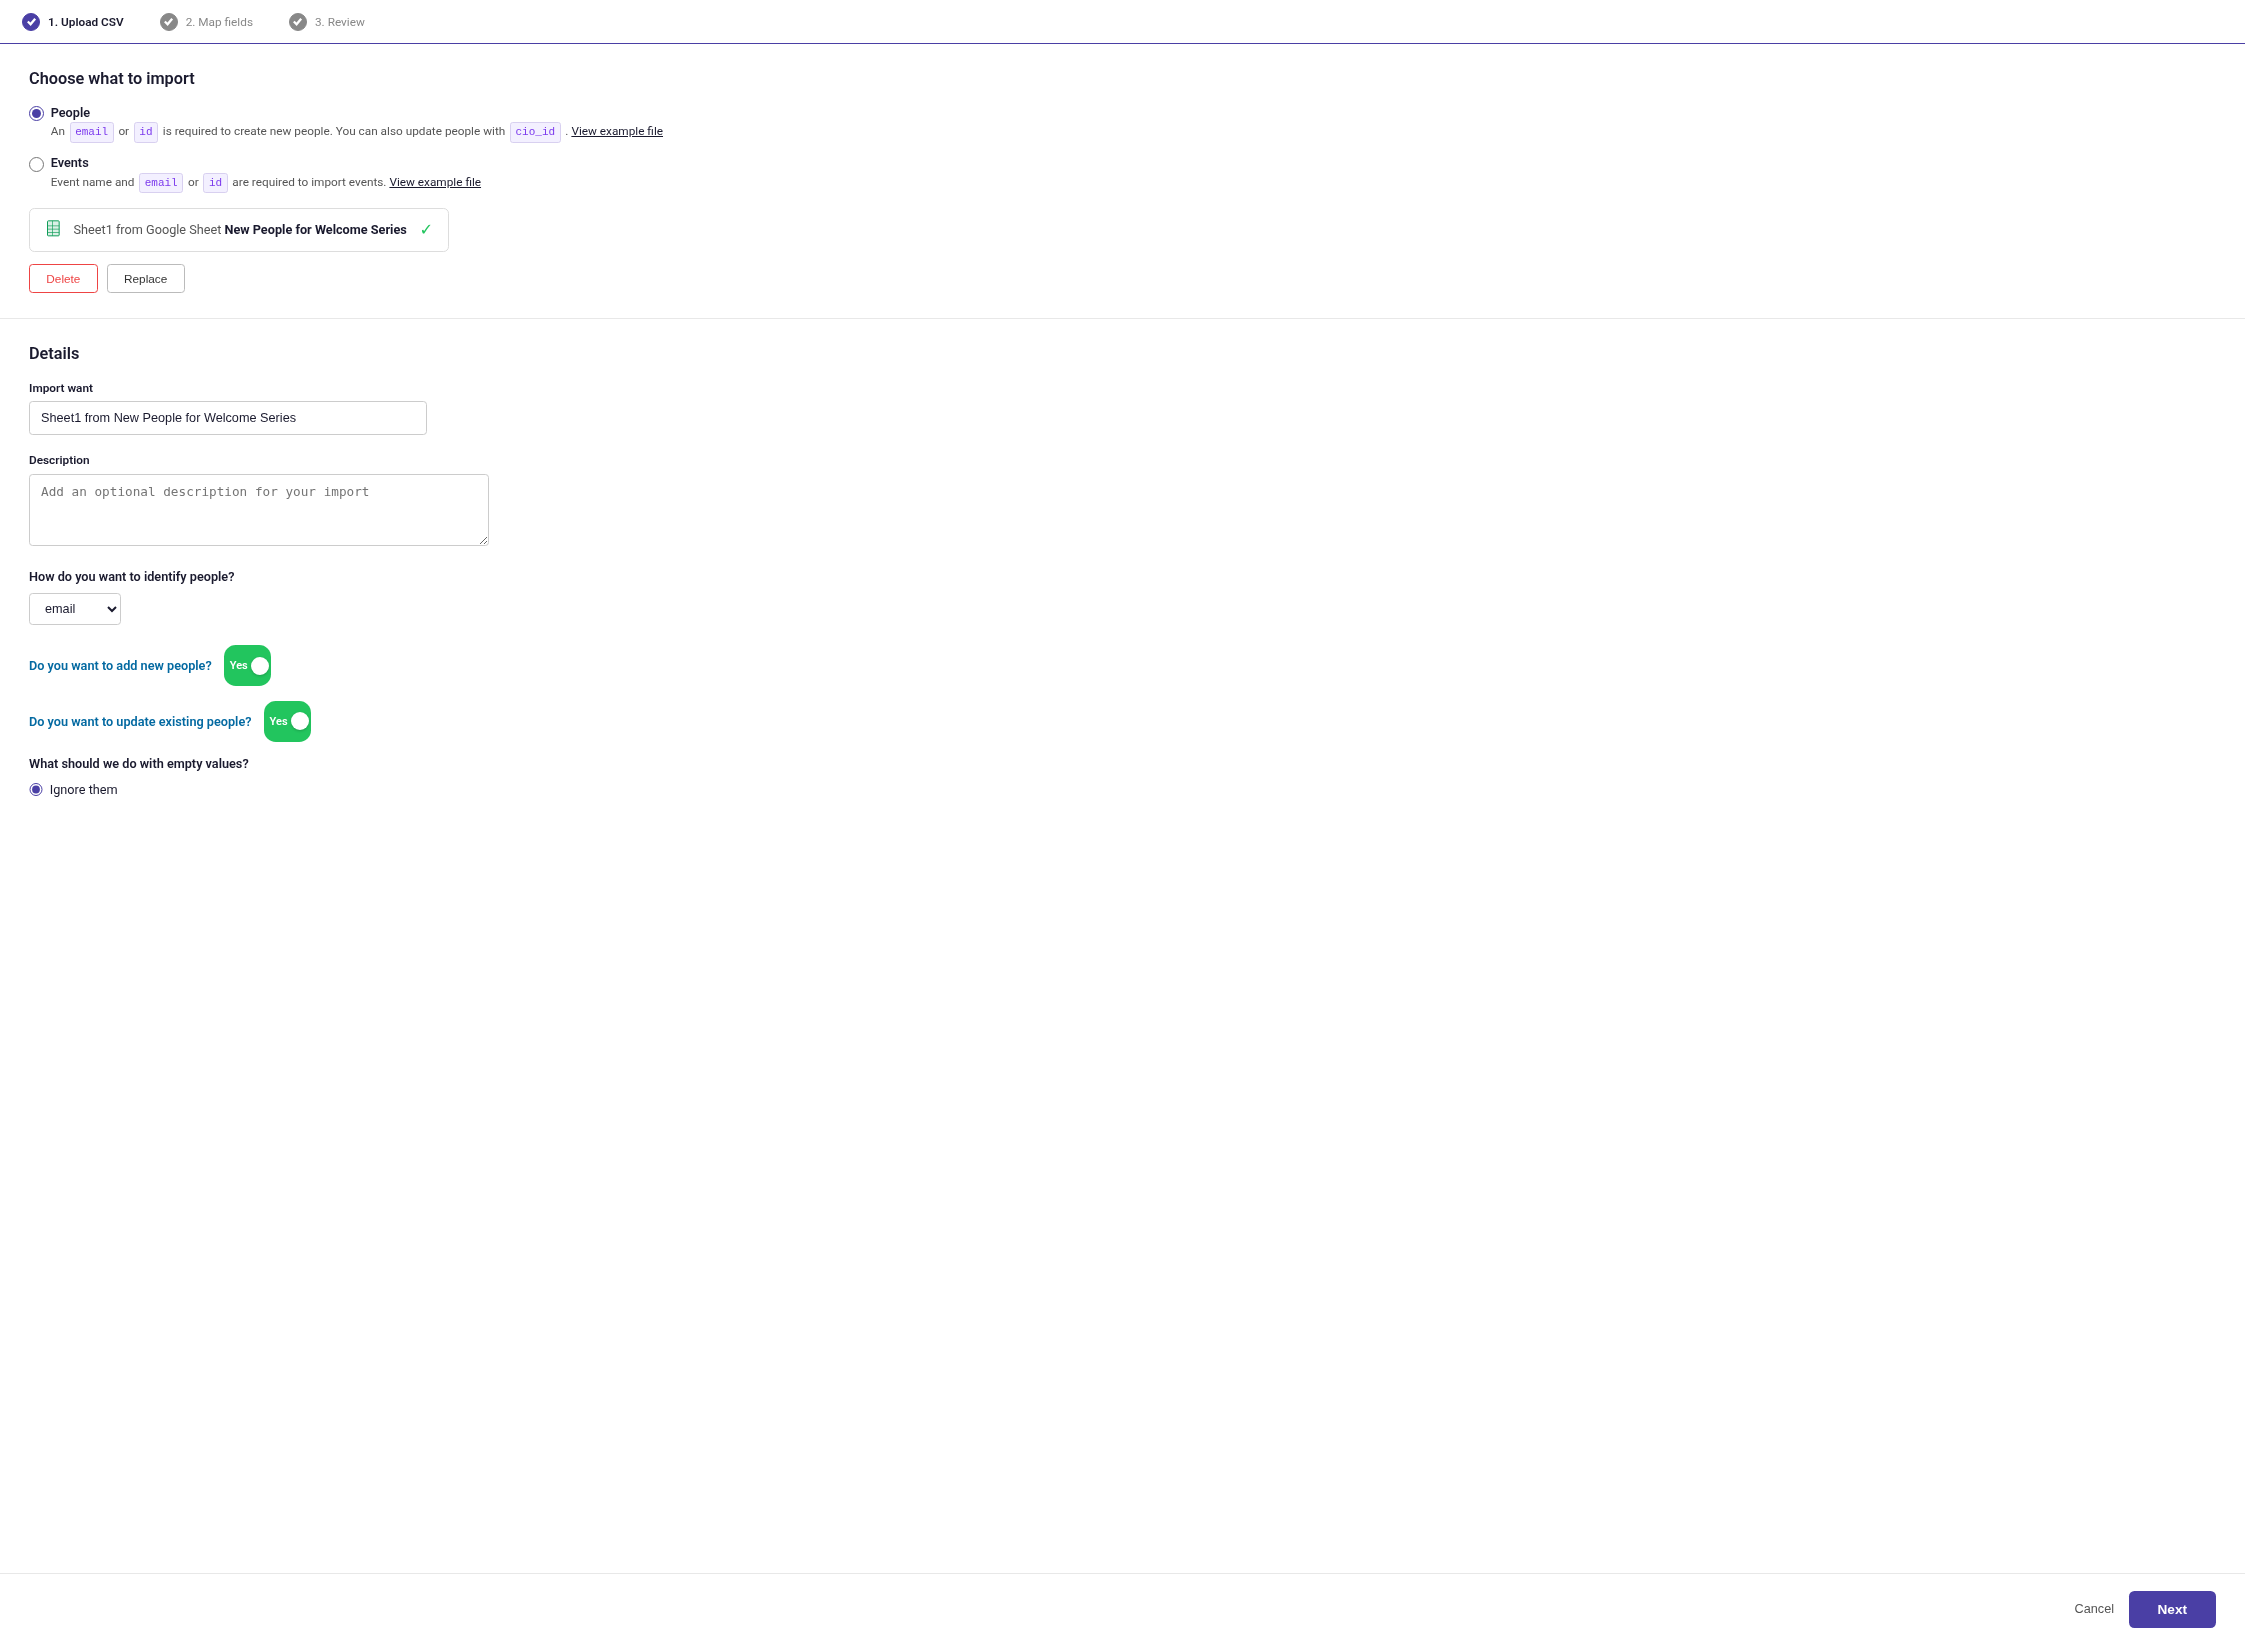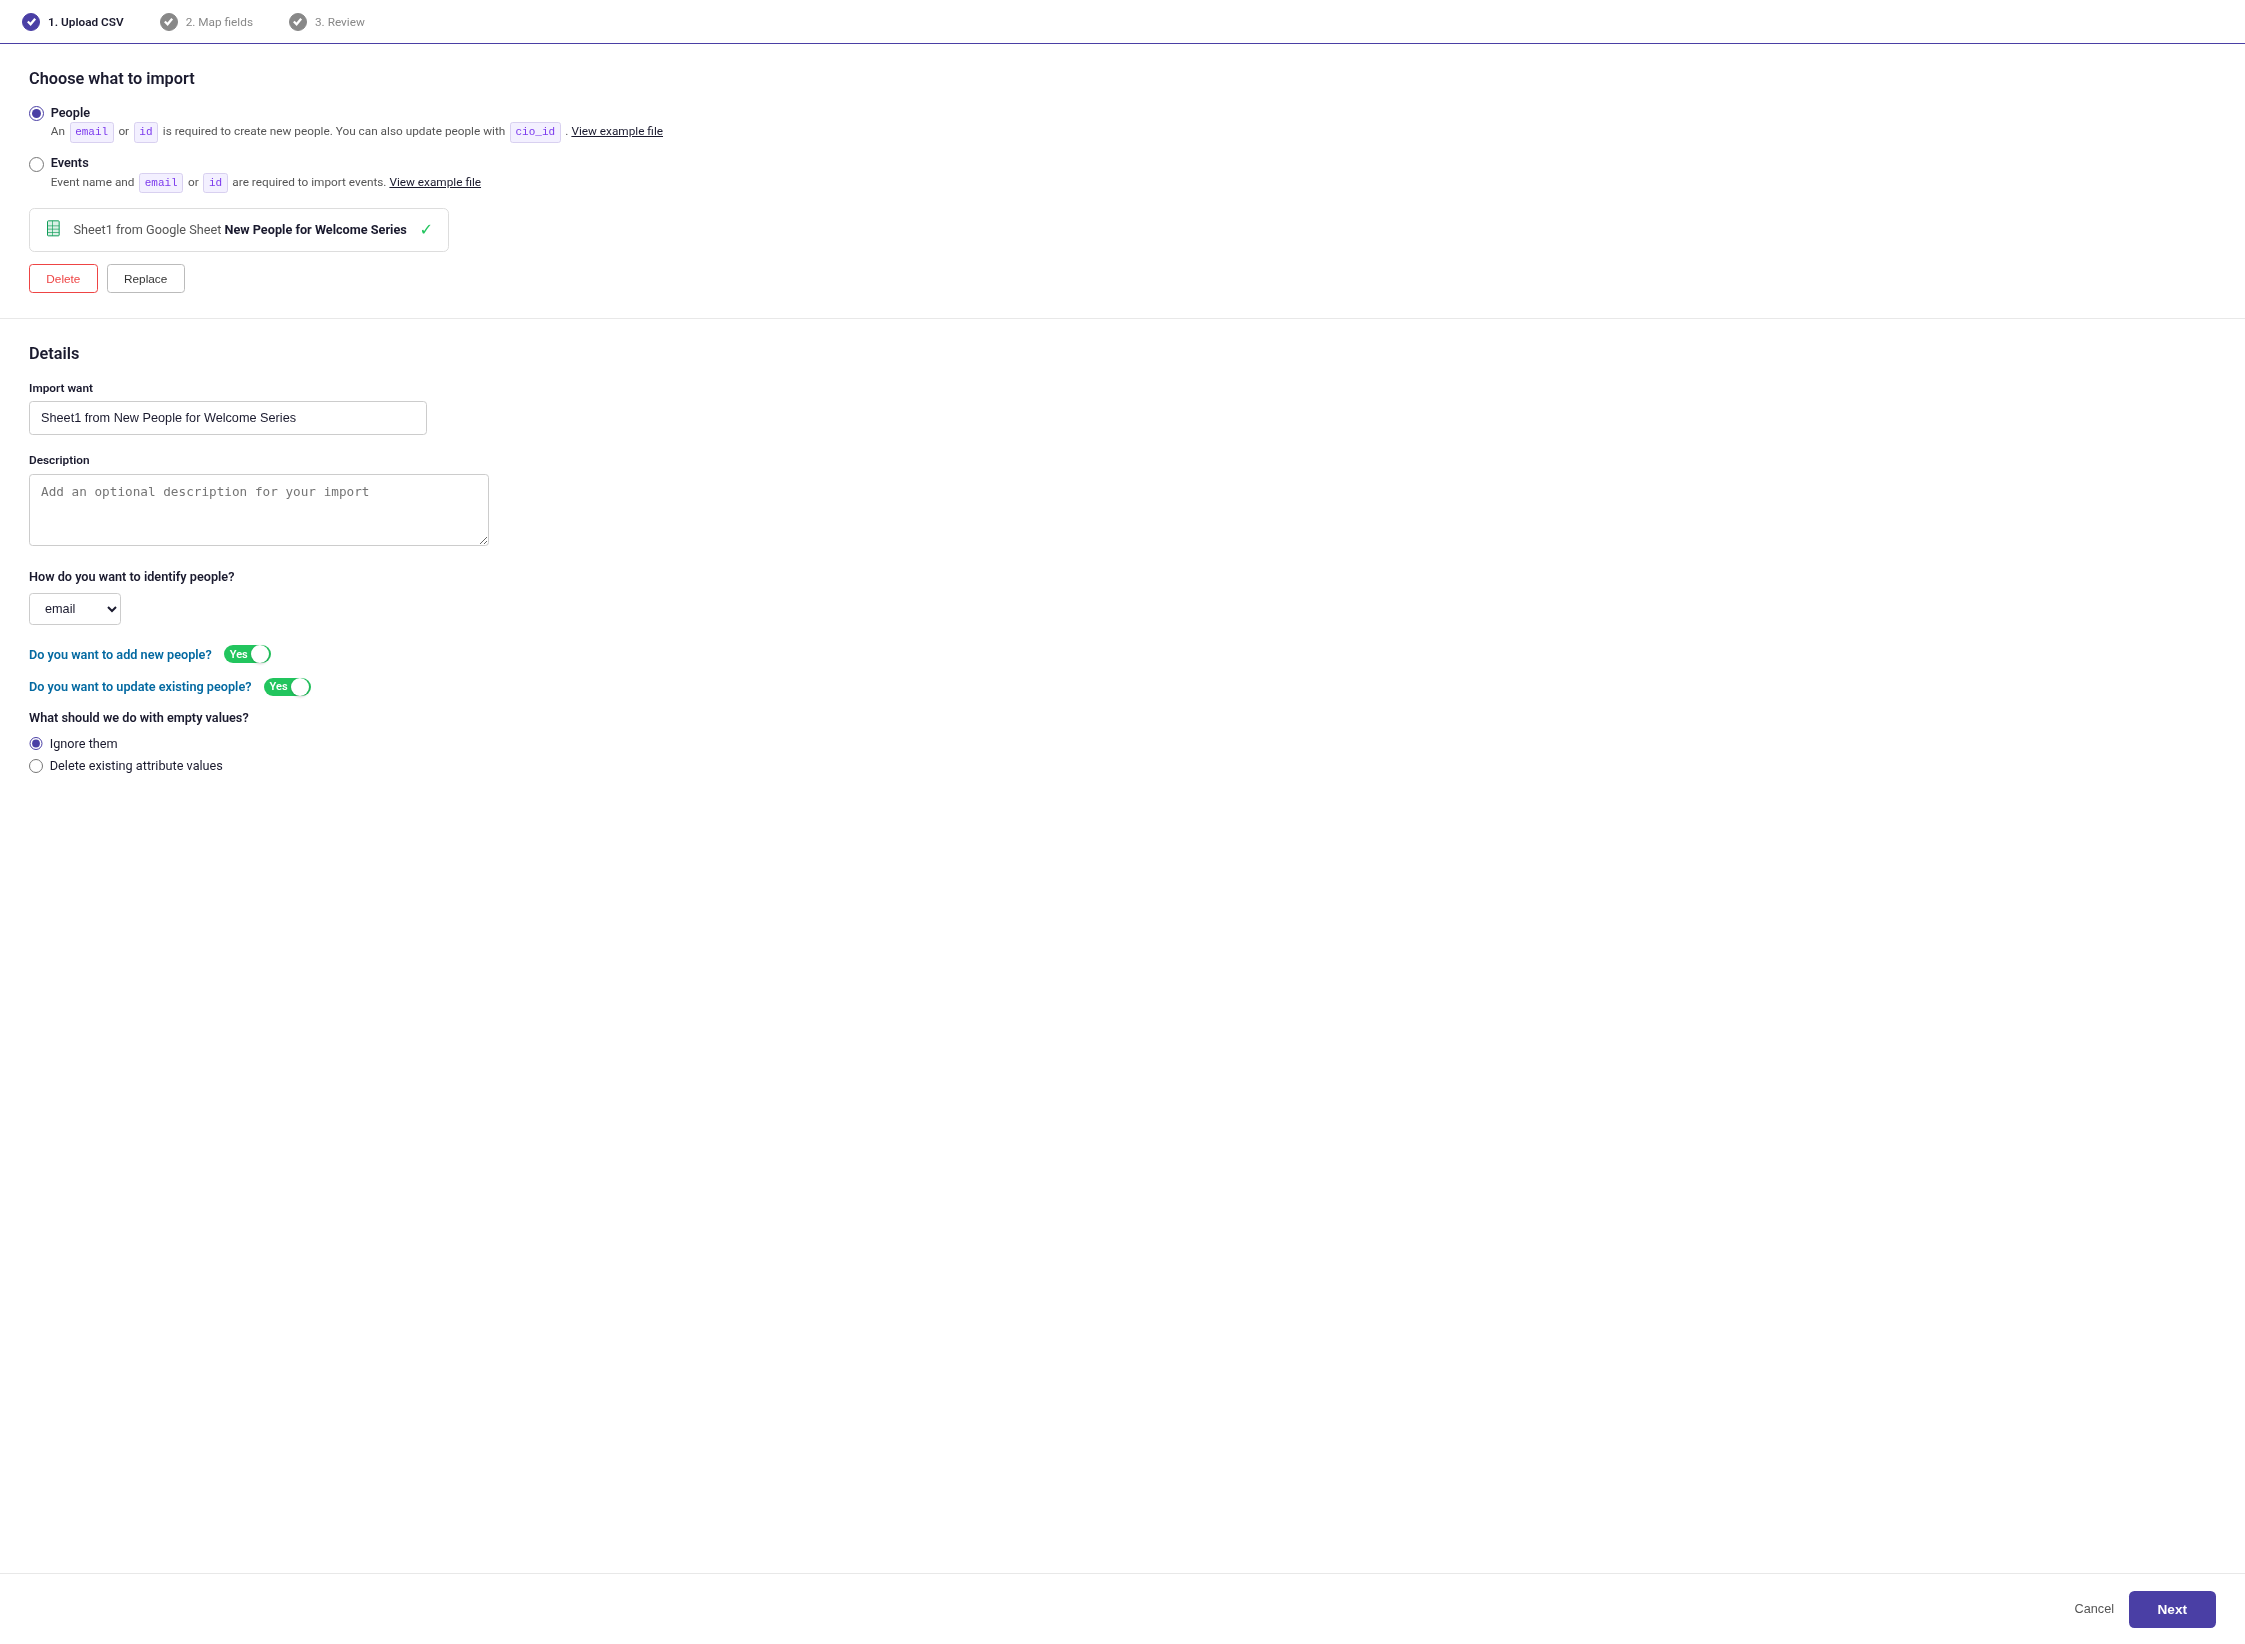--- a/index.html
+++ b/index.html
@@ -257,21 +257,21 @@
       font-weight: 600;
       color: #0369a1;
     }
     .toggle-switch {
       display: flex;
       align-items: center;
       gap: 5.4px;
     }
     .toggle-track {
       width: 47px;
-      height: 18px;
+      height: 41px;
       border-radius: 11.8px;
       background: #22c55e;
       position: relative;
       cursor: pointer;
       display: flex;
       align-items: center;
       padding: 0 3.6px;
     }
     .toggle-label-text {
       font-size: 11px;
@@ -477,24 +477,20 @@
       </div>
     </div>
   </div>
 
   
   <div class="empty-values-title">What should we do with empty values?</div>
   <div class="radio-small">
     <input type="radio" name="empty_values" id="ignore" checked="" style="">
     <label for="ignore">Ignore them</label>
   </div>
-  <div class="radio-small">
-    <input type="radio" name="empty_values" id="delete_attr" style="">
-    <label for="delete_attr">Delete existing attribute values</label>
-  </div>
 
 </div>
 
 <div class="footer">
   <button class="btn-cancel">Cancel</button>
   <button class="btn-next">Next</button>
 </div>
 
 
 </body></html>

